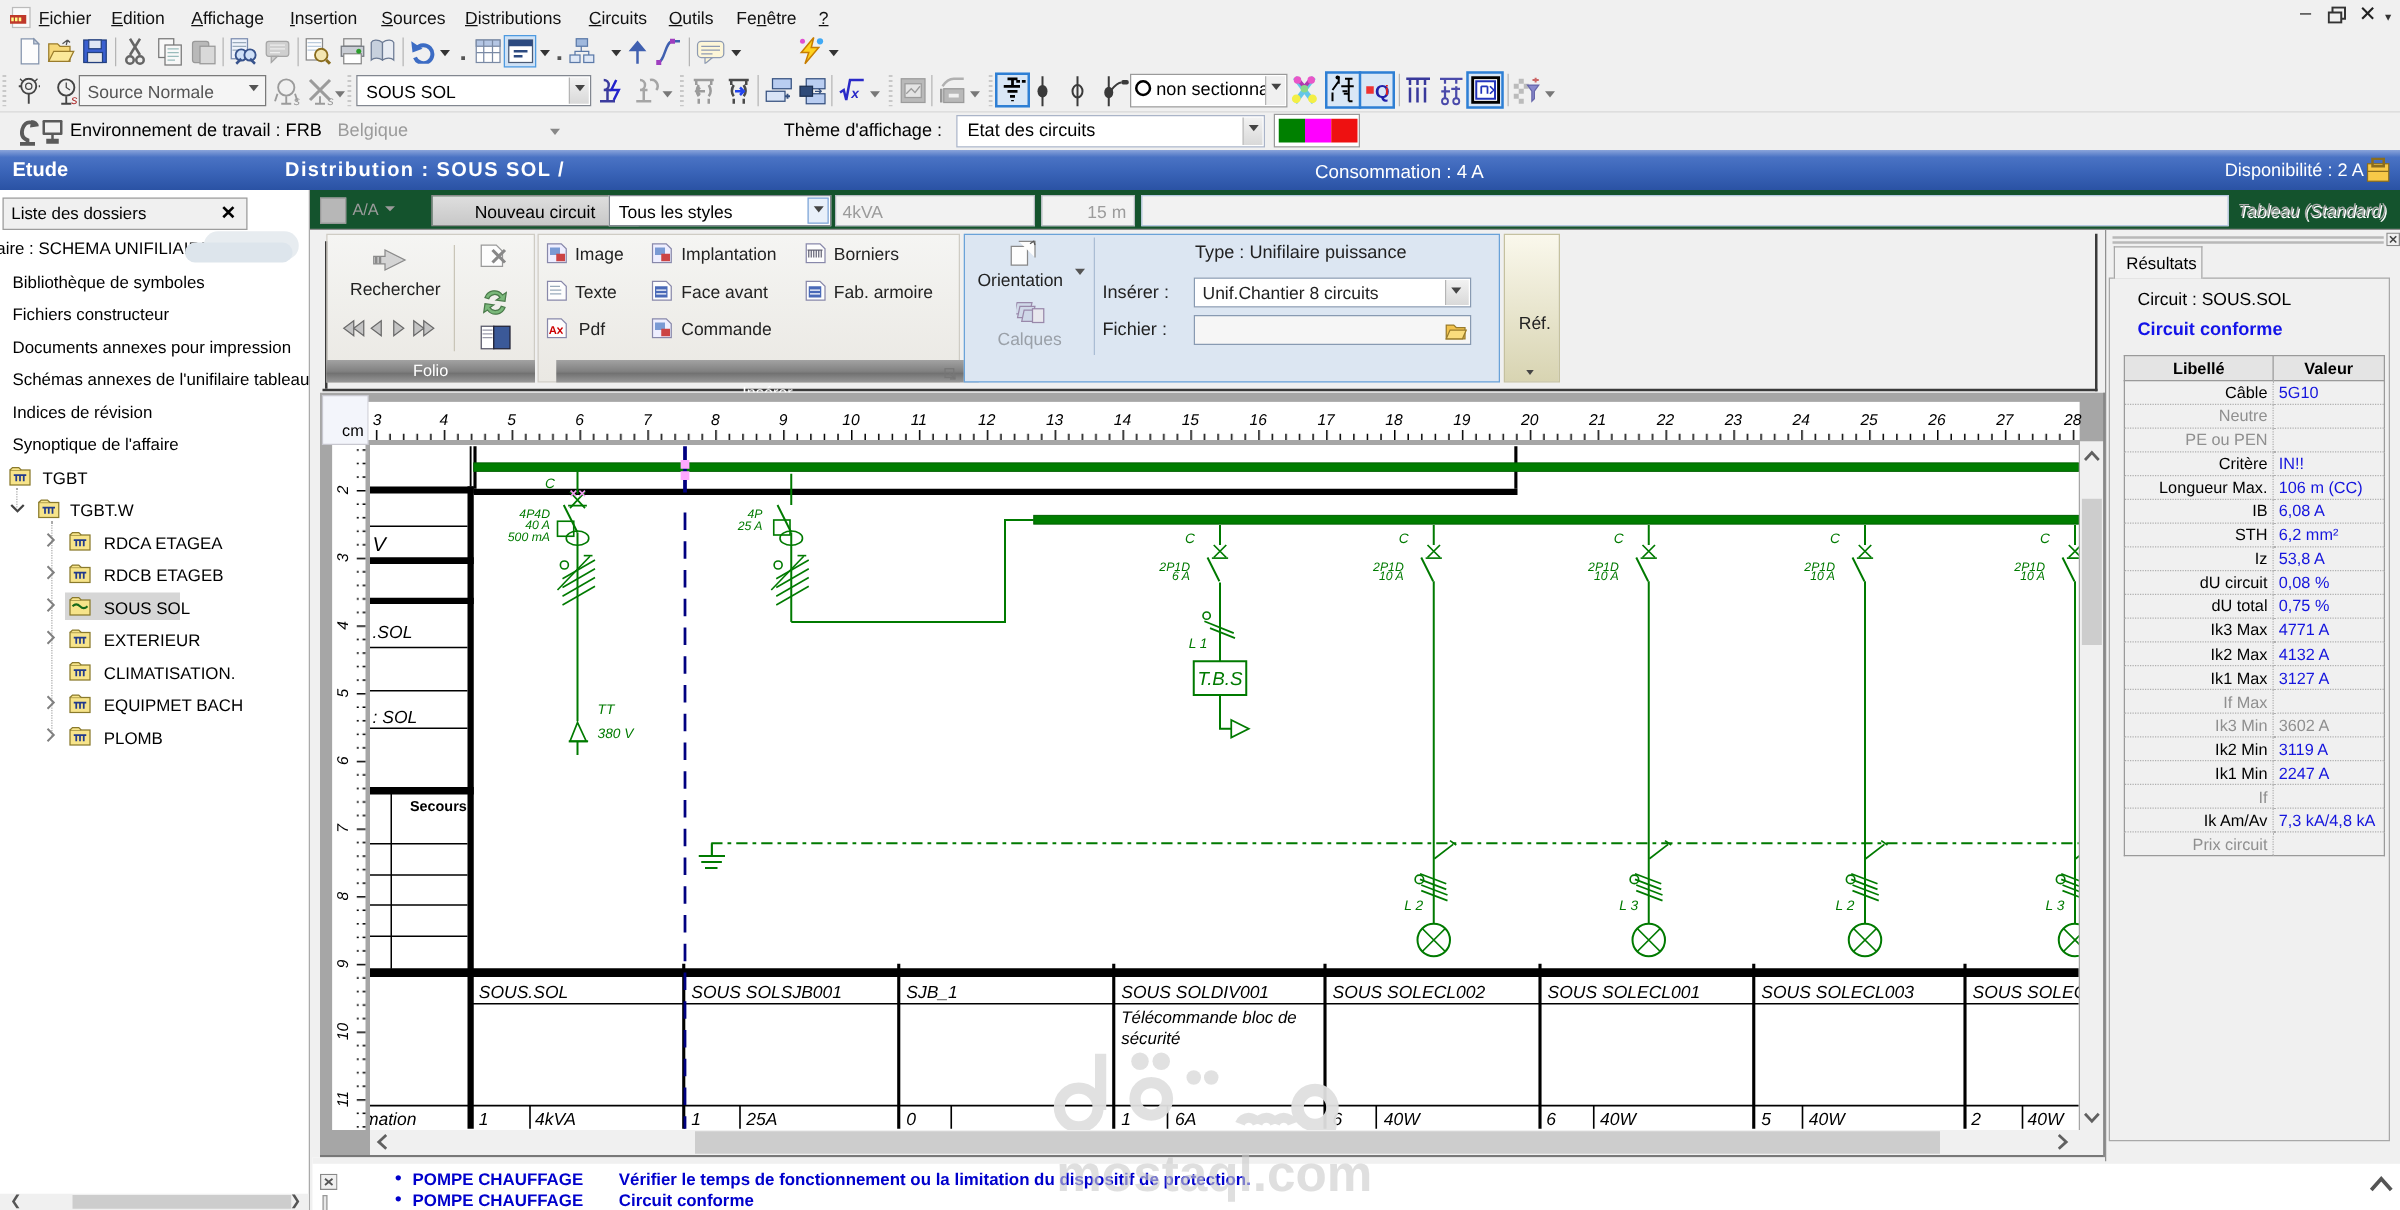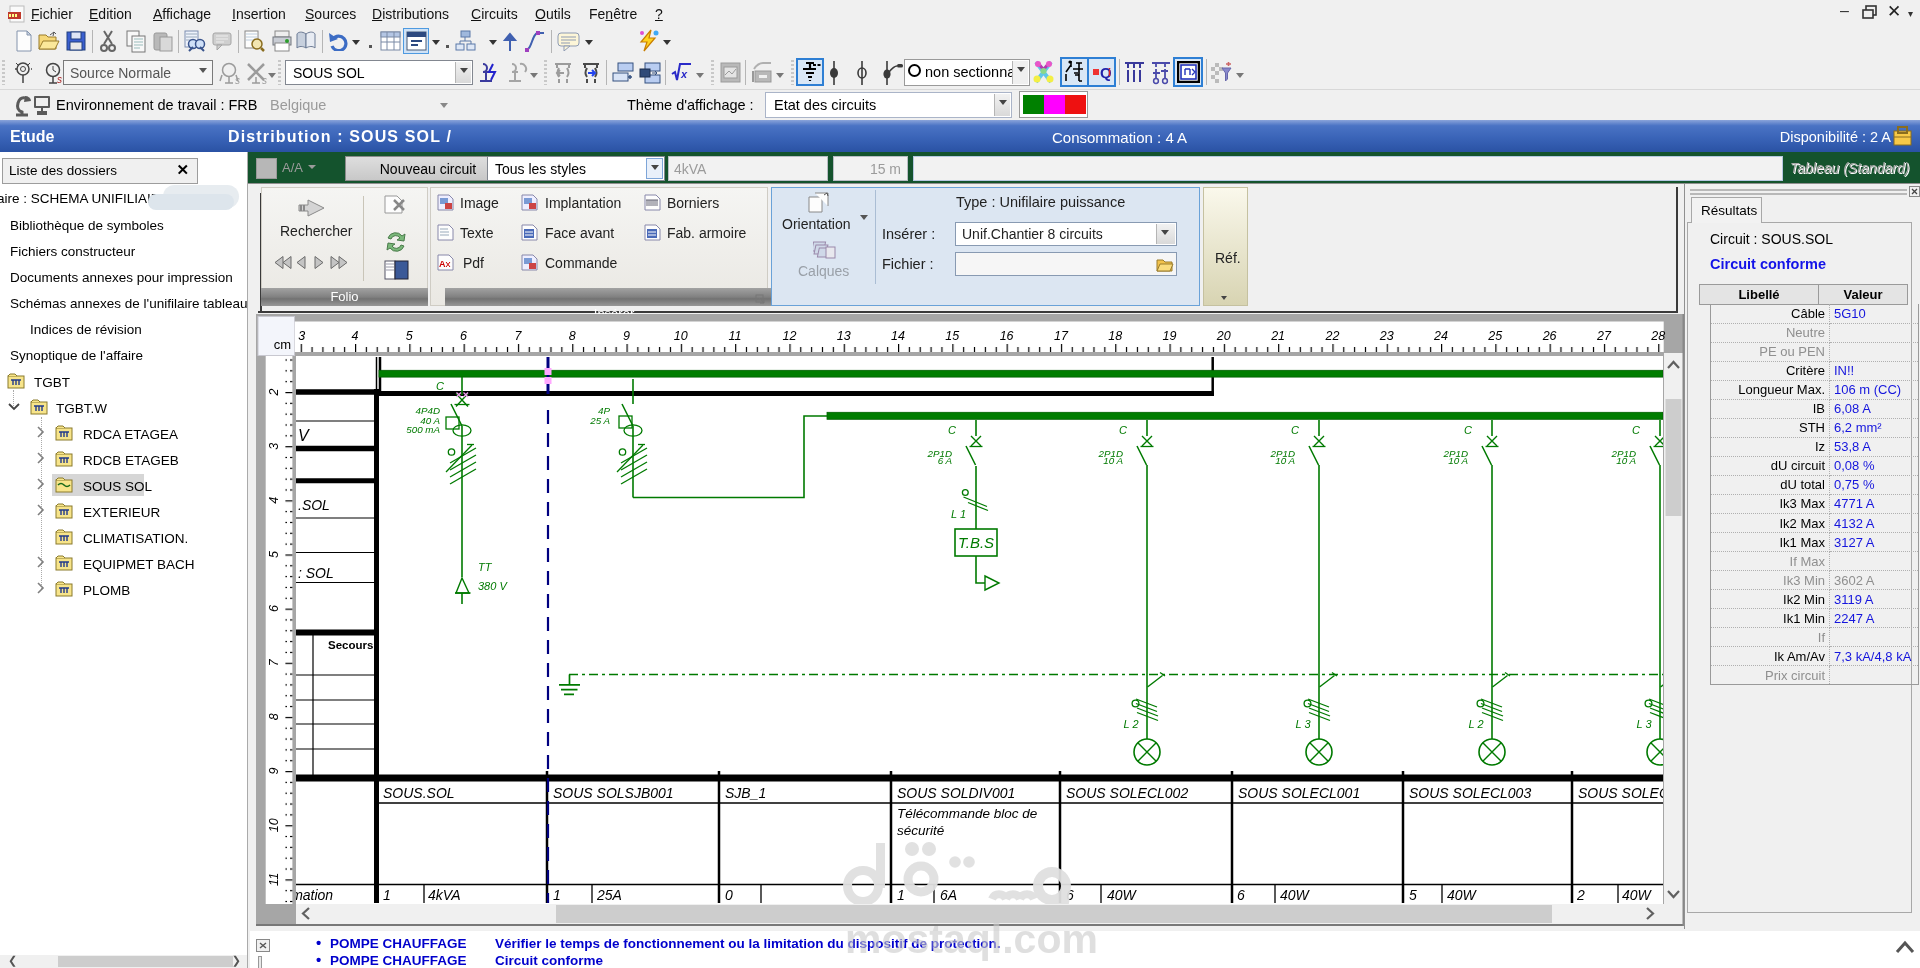--- a/index.html
+++ b/index.html
@@ -380,21 +380,21 @@
       <span class="abs" style="left:6px;top:4px;">Liste des dossiers</span>
       <span class="abs" style="right:8px;top:2px;font-size:15px;font-weight:bold;">✕</span>
     </div>
     <span class="abs" style="left:-3px;top:39px;white-space:nowrap;">aire : SCHEMA UNIFILIAIRE :</span>
     <div class="abs" style="left:163px;top:33px;width:76px;height:23px;background:#e7ecf0;border-radius:12px;"></div>
     <div class="abs" style="left:148px;top:42px;width:86px;height:16px;background:#dde5ec;border-radius:9px;"></div>
     <span class="abs" style="left:10px;top:66px;">Bibliothèque de symboles</span>
     <span class="abs" style="left:10px;top:92px;">Fichiers constructeur</span>
     <span class="abs" style="left:10px;top:118px;">Documents annexes pour impression</span>
     <span class="abs" style="left:10px;top:144px;white-space:nowrap;">Schémas annexes de l'unifilaire tableau</span>
-    <span class="abs" style="left:10px;top:170px;margin-left:20px;">Indices de révision</span>
+    <span class="abs" style="left:10px;top:170px;">Indices de révision</span>
     <span class="abs" style="left:10px;top:196px;">Synoptique de l'affaire</span>
 
     <div class="abs" style="left:13px;top:238px;width:1px;height:16px;border-left:1px dotted #aaa;"></div>
     <div class="abs" style="left:41px;top:265px;width:1px;height:172px;border-left:1px dotted #aaa;"></div>
     <svg class="ico" style="left:7px;top:221px" width="18" height="16" viewBox="0 0 18 16">
         <rect x="1" y="3" width="16" height="12" fill="#f7e48a" stroke="#8a7a2c"></rect>
         <path d="M1 3 l2-2 h5 l2 2" fill="#f7e48a" stroke="#8a7a2c"></path>
         <path d="M4 7 h10 M6 7 v5 M12 7 v5 M9 7 v5" stroke="#223a8c" stroke-width="1.4" fill="none"></path>
       </svg>
     <span class="abs" style="left:34px;top:223px;">TGBT</span>
@@ -980,21 +980,21 @@
     <span class="abs" style="left:25px;top:47px;font-size:14px;color:#000;">Circuit : SOUS.SOL</span>
     <span class="abs" style="left:25px;top:72px;font-size:14.5px;color:#1313e8;font-weight:bold;">Circuit conforme</span>
     <table style="position:absolute;left:14px;top:100px;width:209px;border-collapse:collapse;font-size:13px;table-layout:fixed;">
       <tbody>
           <tr style="height:20px;background:#e4e4e4;font-weight:bold;">
         <td style="width:119px;text-align:center;border:1px solid #9a9a9a;">Libellé</td>
         <td style="text-align:center;border:1px solid #9a9a9a;">Valeur</td>
       </tr>
     </tbody>
       </table>
-    <table id="restable" style="position:absolute;left:25px;top:120px;width:209px;border-collapse:collapse;font-size:13px;table-layout:fixed;color:#000;padding-left:33px;">
+    <table id="restable" style="position:absolute;left:14px;top:120px;width:209px;border-collapse:collapse;font-size:13px;table-layout:fixed;color:#000;padding-left:33px;">
       <tbody>
           <tr>
             <td style="width:119px">Câble</td>
             <td>5G10</td>
           </tr>
       <tr>
             <td class="g">Neutre</td>
             <td></td>
           </tr>
       <tr>

